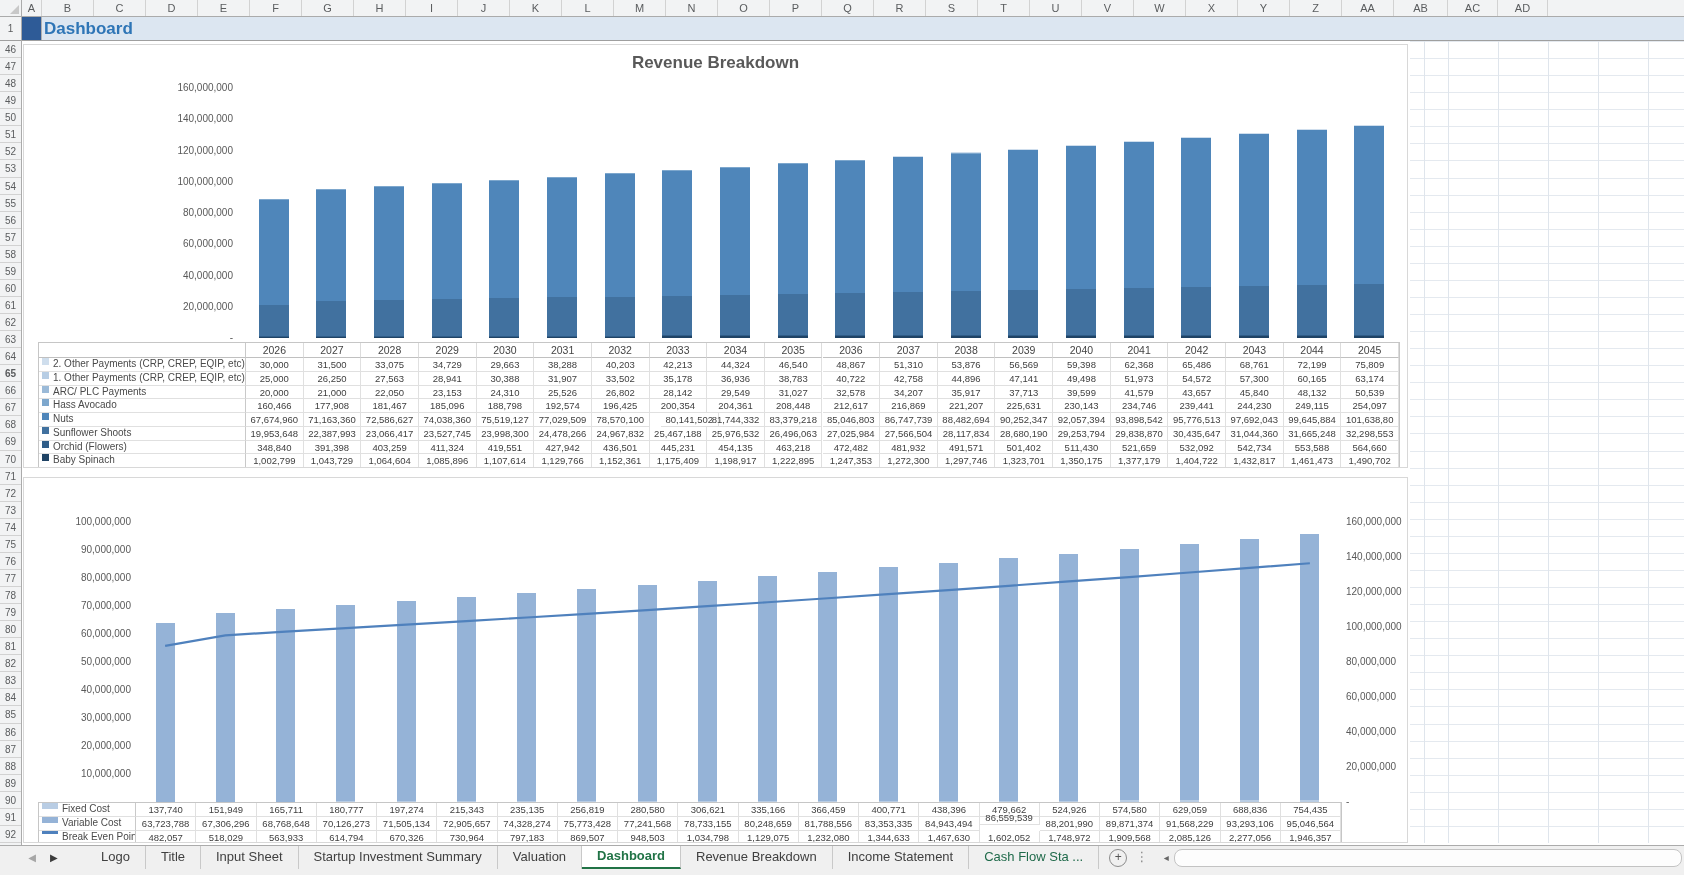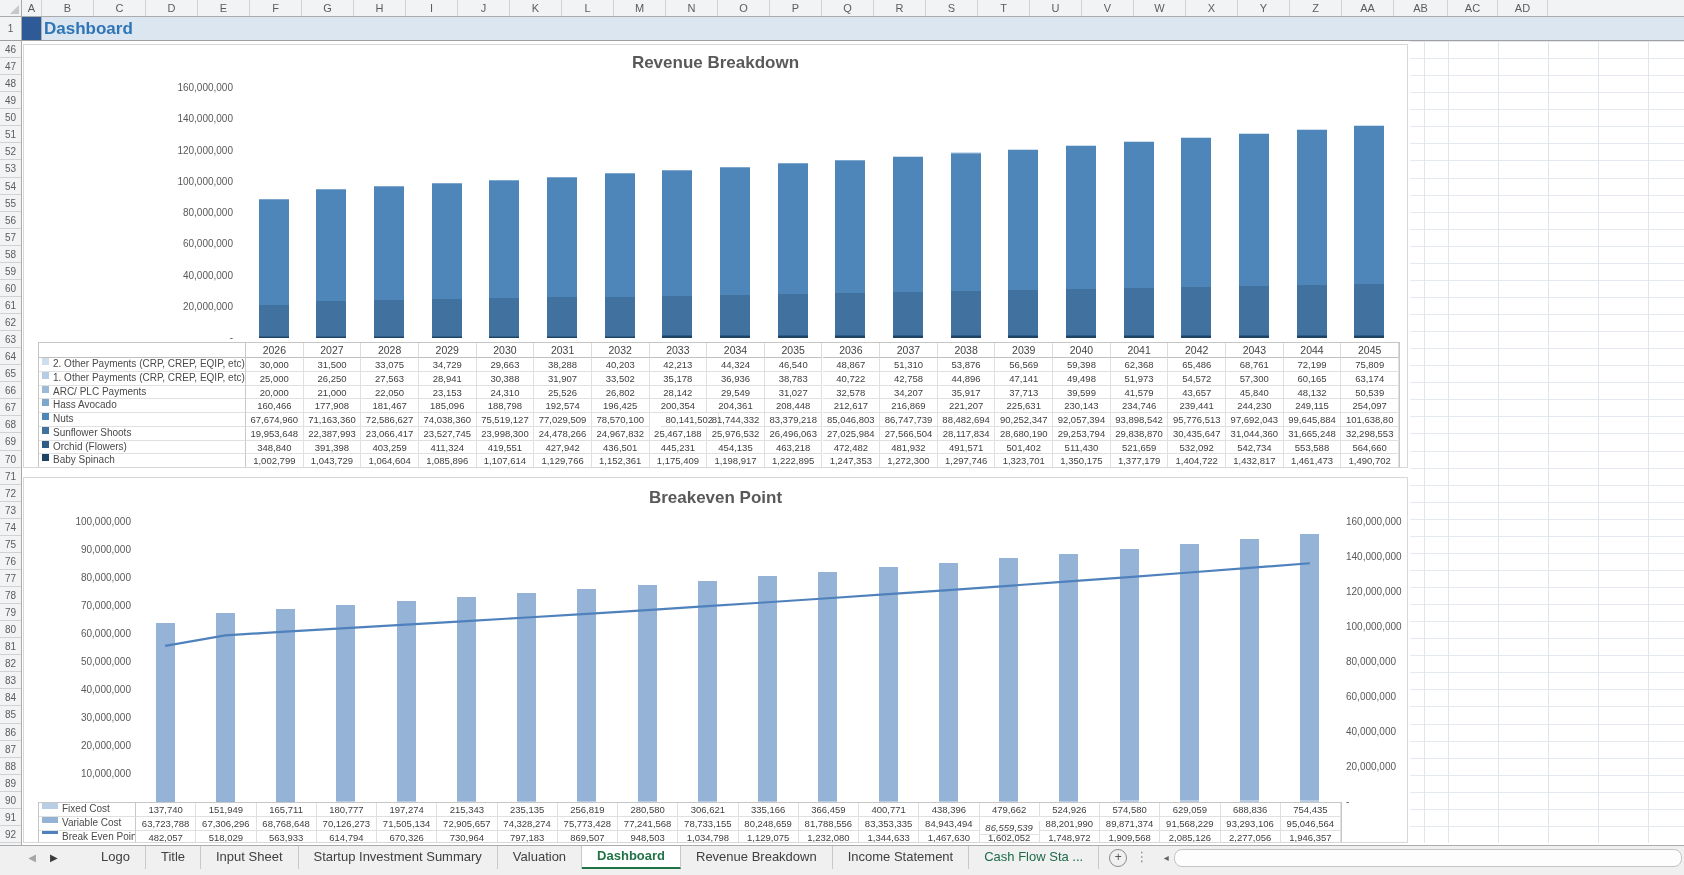--- a/index.html
+++ b/index.html
@@ -115,21 +115,21 @@
       <div class="rowcell" style="top: 177.574px; height: 17.0638px; line-height: 17.0638px;">55</div>
       <div class="rowcell" style="top: 194.638px; height: 17.0638px; line-height: 17.0638px;">56</div>
       <div class="rowcell" style="top: 211.702px; height: 17.0638px; line-height: 17.0638px;">57</div>
       <div class="rowcell" style="top: 228.766px; height: 17.0638px; line-height: 17.0638px;">58</div>
       <div class="rowcell" style="top: 245.83px; height: 17.0638px; line-height: 17.0638px;">59</div>
       <div class="rowcell" style="top: 262.894px; height: 17.0638px; line-height: 17.0638px;">60</div>
       <div class="rowcell" style="top: 279.957px; height: 17.0638px; line-height: 17.0638px;">61</div>
       <div class="rowcell" style="top: 297.021px; height: 17.0638px; line-height: 17.0638px;">62</div>
       <div class="rowcell" style="top: 314.085px; height: 17.0638px; line-height: 17.0638px;">63</div>
       <div class="rowcell" style="top: 331.149px; height: 17.0638px; line-height: 17.0638px;">64</div>
-      <div class="rowcell" style="top: 348.213px; height: 17.0638px; line-height: 17.0638px;">65</div>
+      <div class="rowcell" style="top: 348.213px; height: 17.0638px; line-height: 17.0638px; font-weight: bold;">65</div>
       <div class="rowcell" style="top: 365.277px; height: 17.0638px; line-height: 17.0638px;">66</div>
       <div class="rowcell" style="top: 382.34px; height: 17.0638px; line-height: 17.0638px;">67</div>
       <div class="rowcell" style="top: 399.404px; height: 17.0638px; line-height: 17.0638px;">68</div>
       <div class="rowcell" style="top: 416.468px; height: 17.0638px; line-height: 17.0638px;">69</div>
       <div class="rowcell" style="top: 433.532px; height: 17.0638px; line-height: 17.0638px;">70</div>
       <div class="rowcell" style="top: 450.596px; height: 17.0638px; line-height: 17.0638px;">71</div>
       <div class="rowcell" style="top: 467.66px; height: 17.0638px; line-height: 17.0638px;">72</div>
       <div class="rowcell" style="top: 484.723px; height: 17.0638px; line-height: 17.0638px;">73</div>
       <div class="rowcell" style="top: 501.787px; height: 17.0638px; line-height: 17.0638px;">74</div>
       <div class="rowcell" style="top: 518.851px; height: 17.0638px; line-height: 17.0638px;">75</div>
@@ -541,21 +541,20 @@
         <div class="vcell" style="left: 1014.1px; top: 111.25px; width: 57.65px; height: 13.75px; line-height: 13.75px;">1,350,175</div>
         <div class="vcell" style="left: 1071.75px; top: 111.25px; width: 57.65px; height: 13.75px; line-height: 13.75px;">1,377,179</div>
         <div class="vcell" style="left: 1129.4px; top: 111.25px; width: 57.65px; height: 13.75px; line-height: 13.75px;">1,404,722</div>
         <div class="vcell" style="left: 1187.05px; top: 111.25px; width: 57.65px; height: 13.75px; line-height: 13.75px;">1,432,817</div>
         <div class="vcell" style="left: 1244.7px; top: 111.25px; width: 57.65px; height: 13.75px; line-height: 13.75px;">1,461,473</div>
         <div class="vcell" style="left: 1302.35px; top: 111.25px; width: 57.65px; height: 13.75px; line-height: 13.75px;">1,490,702</div>
       </div>
     </div>
 
   <div class="panel" style="top:477px;height:366px;">
-    <div class="ctitle" style="top:10px;">Breakeven Point</div>
   <div class="axlbl" style="left: 27px; top: 38px; width: 80px; text-align: right;">100,000,000</div>
       <div class="axlbl" style="left: 27px; top: 66px; width: 80px; text-align: right;">90,000,000</div>
       <div class="axlbl" style="left: 27px; top: 94px; width: 80px; text-align: right;">80,000,000</div>
       <div class="axlbl" style="left: 27px; top: 122px; width: 80px; text-align: right;">70,000,000</div>
       <div class="axlbl" style="left: 27px; top: 150px; width: 80px; text-align: right;">60,000,000</div>
       <div class="axlbl" style="left: 27px; top: 178px; width: 80px; text-align: right;">50,000,000</div>
       <div class="axlbl" style="left: 27px; top: 206px; width: 80px; text-align: right;">40,000,000</div>
       <div class="axlbl" style="left: 27px; top: 234px; width: 80px; text-align: right;">30,000,000</div>
       <div class="axlbl" style="left: 27px; top: 262px; width: 80px; text-align: right;">20,000,000</div>
       <div class="axlbl" style="left: 27px; top: 290px; width: 80px; text-align: right;">10,000,000</div>
@@ -649,21 +648,21 @@
         <div class="vcell" style="left: 338px; top: 13.9px; width: 60.25px; height: 13.9px; line-height: 13.9px;">71,505,134</div>
         <div class="vcell" style="left: 398.25px; top: 13.9px; width: 60.25px; height: 13.9px; line-height: 13.9px;">72,905,657</div>
         <div class="vcell" style="left: 458.5px; top: 13.9px; width: 60.25px; height: 13.9px; line-height: 13.9px;">74,328,274</div>
         <div class="vcell" style="left: 518.75px; top: 13.9px; width: 60.25px; height: 13.9px; line-height: 13.9px;">75,773,428</div>
         <div class="vcell" style="left: 579px; top: 13.9px; width: 60.25px; height: 13.9px; line-height: 13.9px;">77,241,568</div>
         <div class="vcell" style="left: 639.25px; top: 13.9px; width: 60.25px; height: 13.9px; line-height: 13.9px;">78,733,155</div>
         <div class="vcell" style="left: 699.5px; top: 13.9px; width: 60.25px; height: 13.9px; line-height: 13.9px;">80,248,659</div>
         <div class="vcell" style="left: 759.75px; top: 13.9px; width: 60.25px; height: 13.9px; line-height: 13.9px;">81,788,556</div>
         <div class="vcell" style="left: 820px; top: 13.9px; width: 60.25px; height: 13.9px; line-height: 13.9px;">83,353,335</div>
         <div class="vcell" style="left: 880.25px; top: 13.9px; width: 60.25px; height: 13.9px; line-height: 13.9px;">84,943,494</div>
-        <div class="vcell" style="left: 940.5px; top: 18px; width: 60.25px; height: 13.9px; line-height: 13.9px; font-style: italic;">86,559,539</div>
+        <div class="vcell" style="left: 940.5px; top: 8px; width: 60.25px; height: 13.9px; line-height: 13.9px;">86,559,539</div>
         <div class="vcell" style="left: 1000.75px; top: 13.9px; width: 60.25px; height: 13.9px; line-height: 13.9px;">88,201,990</div>
         <div class="vcell" style="left: 1061px; top: 13.9px; width: 60.25px; height: 13.9px; line-height: 13.9px;">89,871,374</div>
         <div class="vcell" style="left: 1121.25px; top: 13.9px; width: 60.25px; height: 13.9px; line-height: 13.9px;">91,568,229</div>
         <div class="vcell" style="left: 1181.5px; top: 13.9px; width: 60.25px; height: 13.9px; line-height: 13.9px;">93,293,106</div>
         <div class="vcell" style="left: 1241.75px; top: 13.9px; width: 60.25px; height: 13.9px; line-height: 13.9px;">95,046,564</div>
         <div class="lblcell" style="left: 0px; top: 27.8px; width: 97px; height: 13.9px;">
           <span class="swatch" style="width: 16px; height: 3px; background: rgb(79, 129, 189);"></span>
           <span>Break Even Point</span>
         </div>
         <div class="vcell" style="left: 97px; top: 27.8px; width: 60.25px; height: 13.9px; line-height: 13.9px;">482,057</div>

